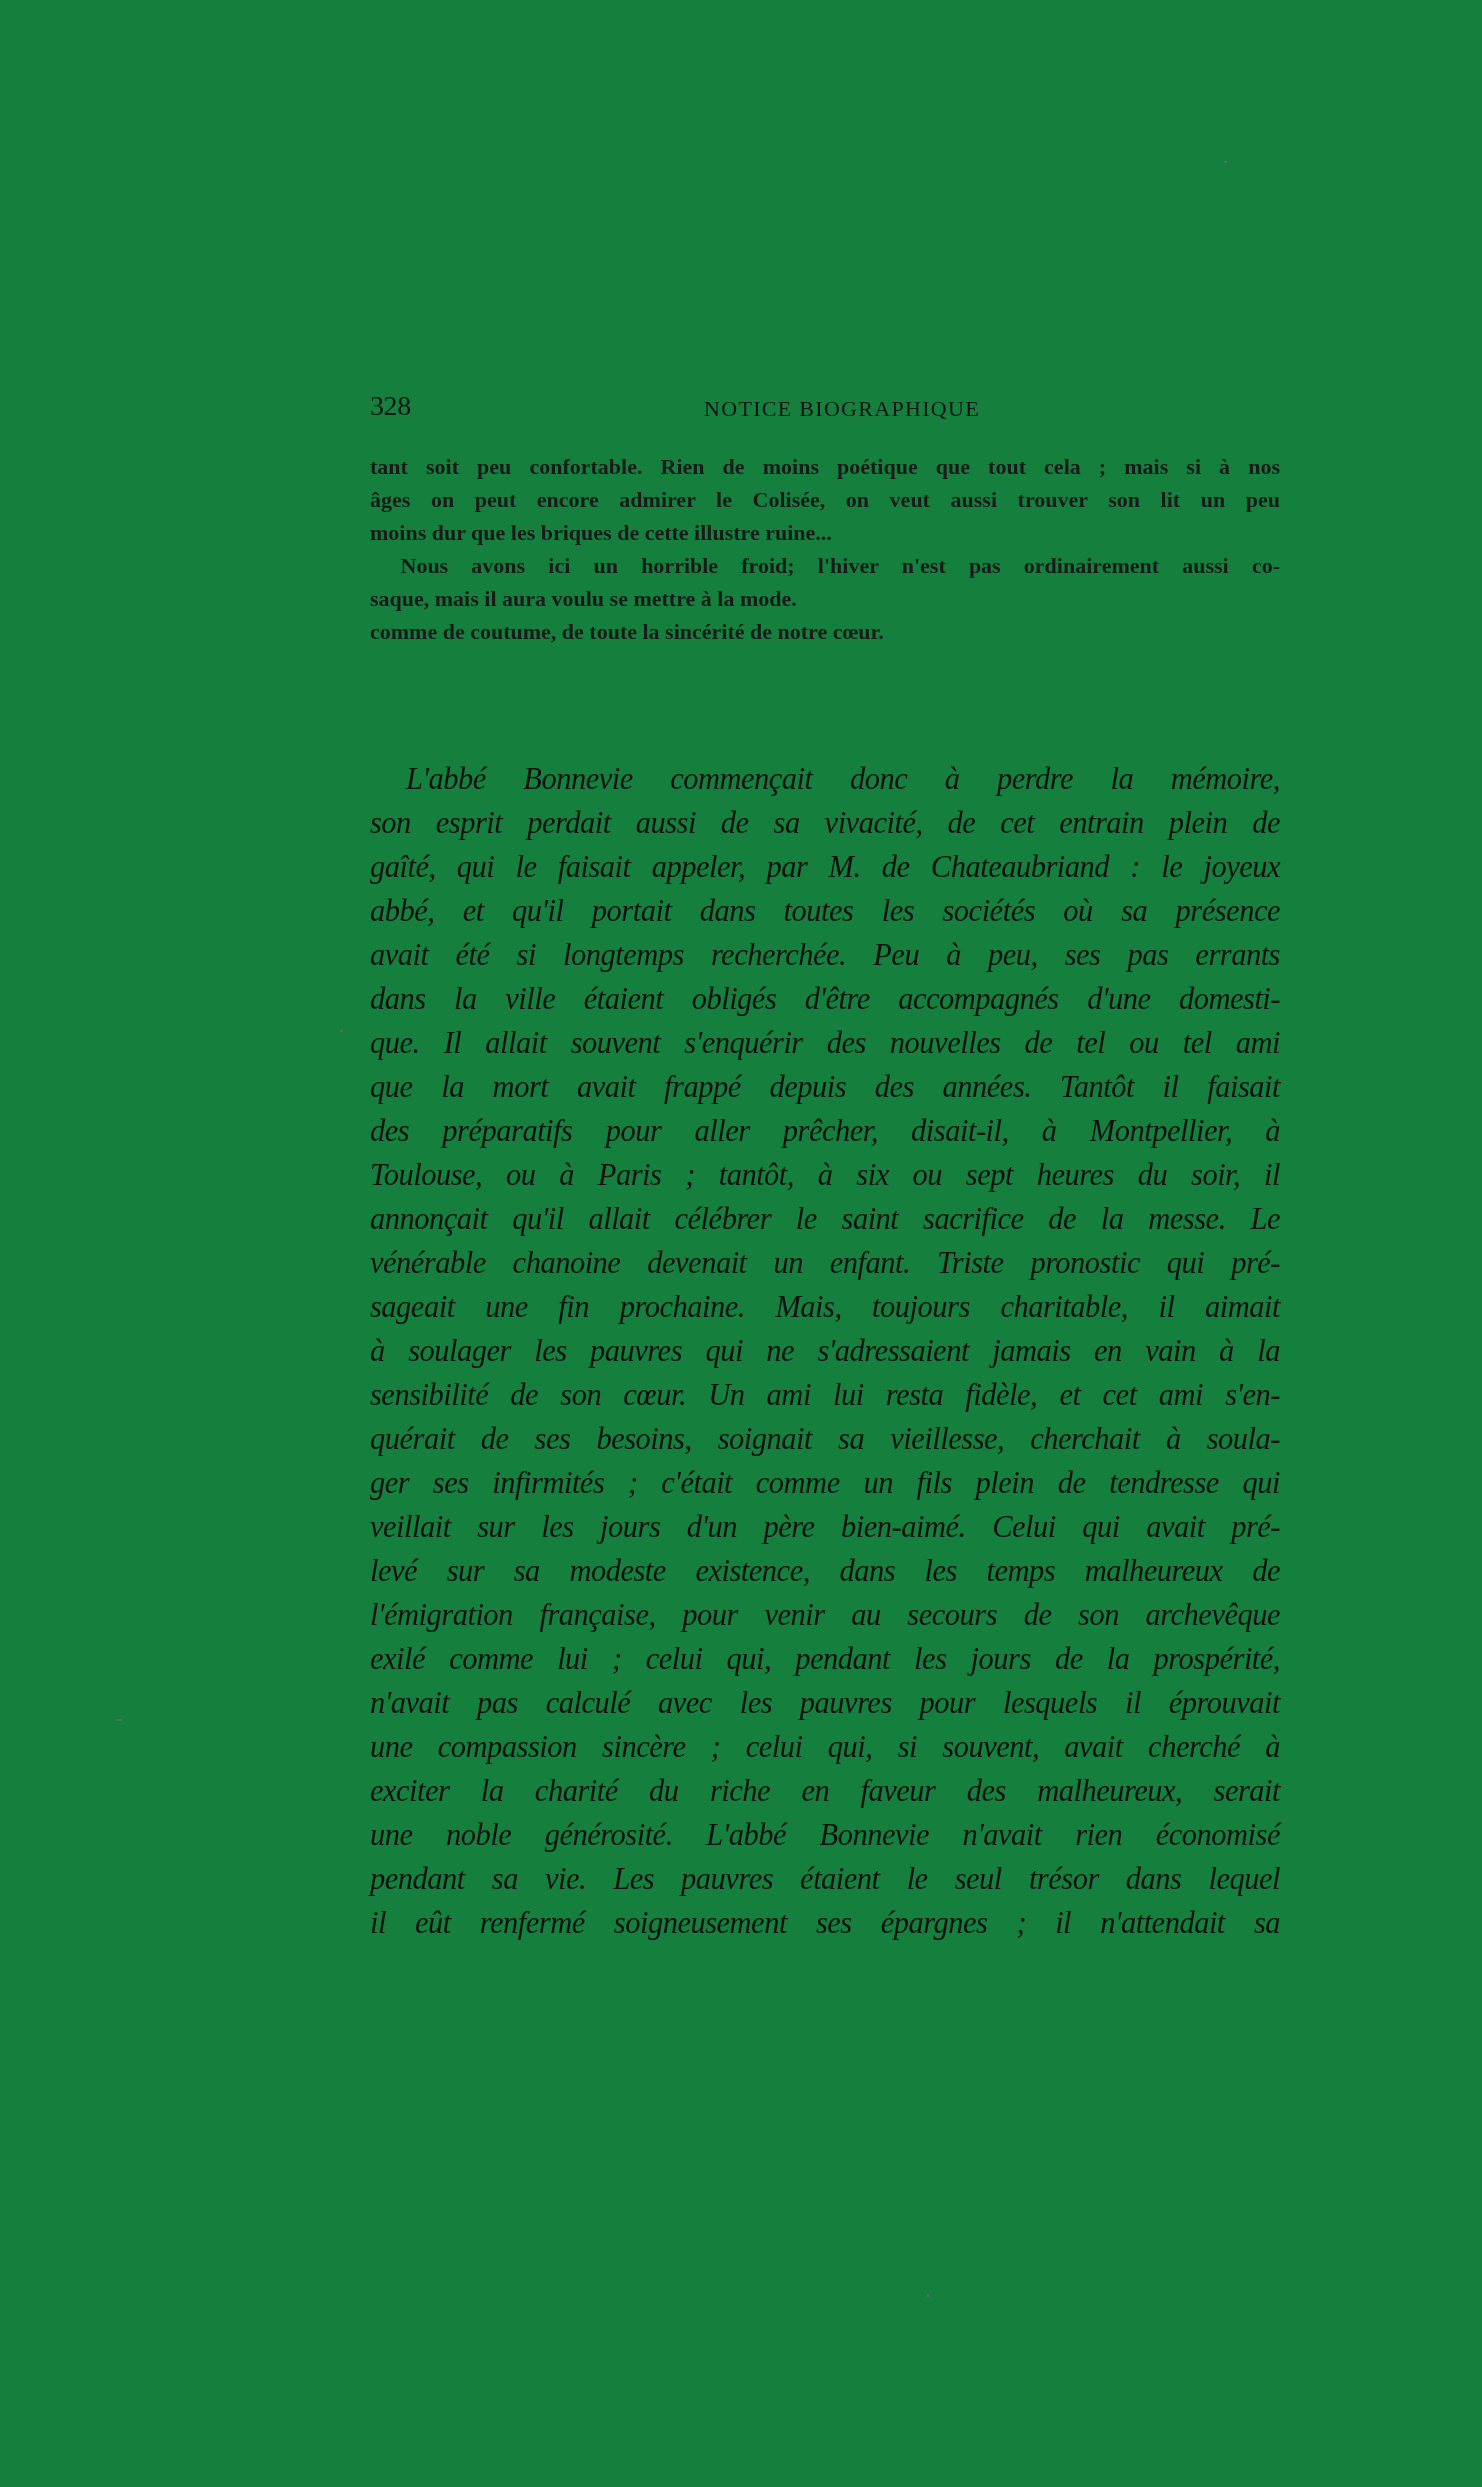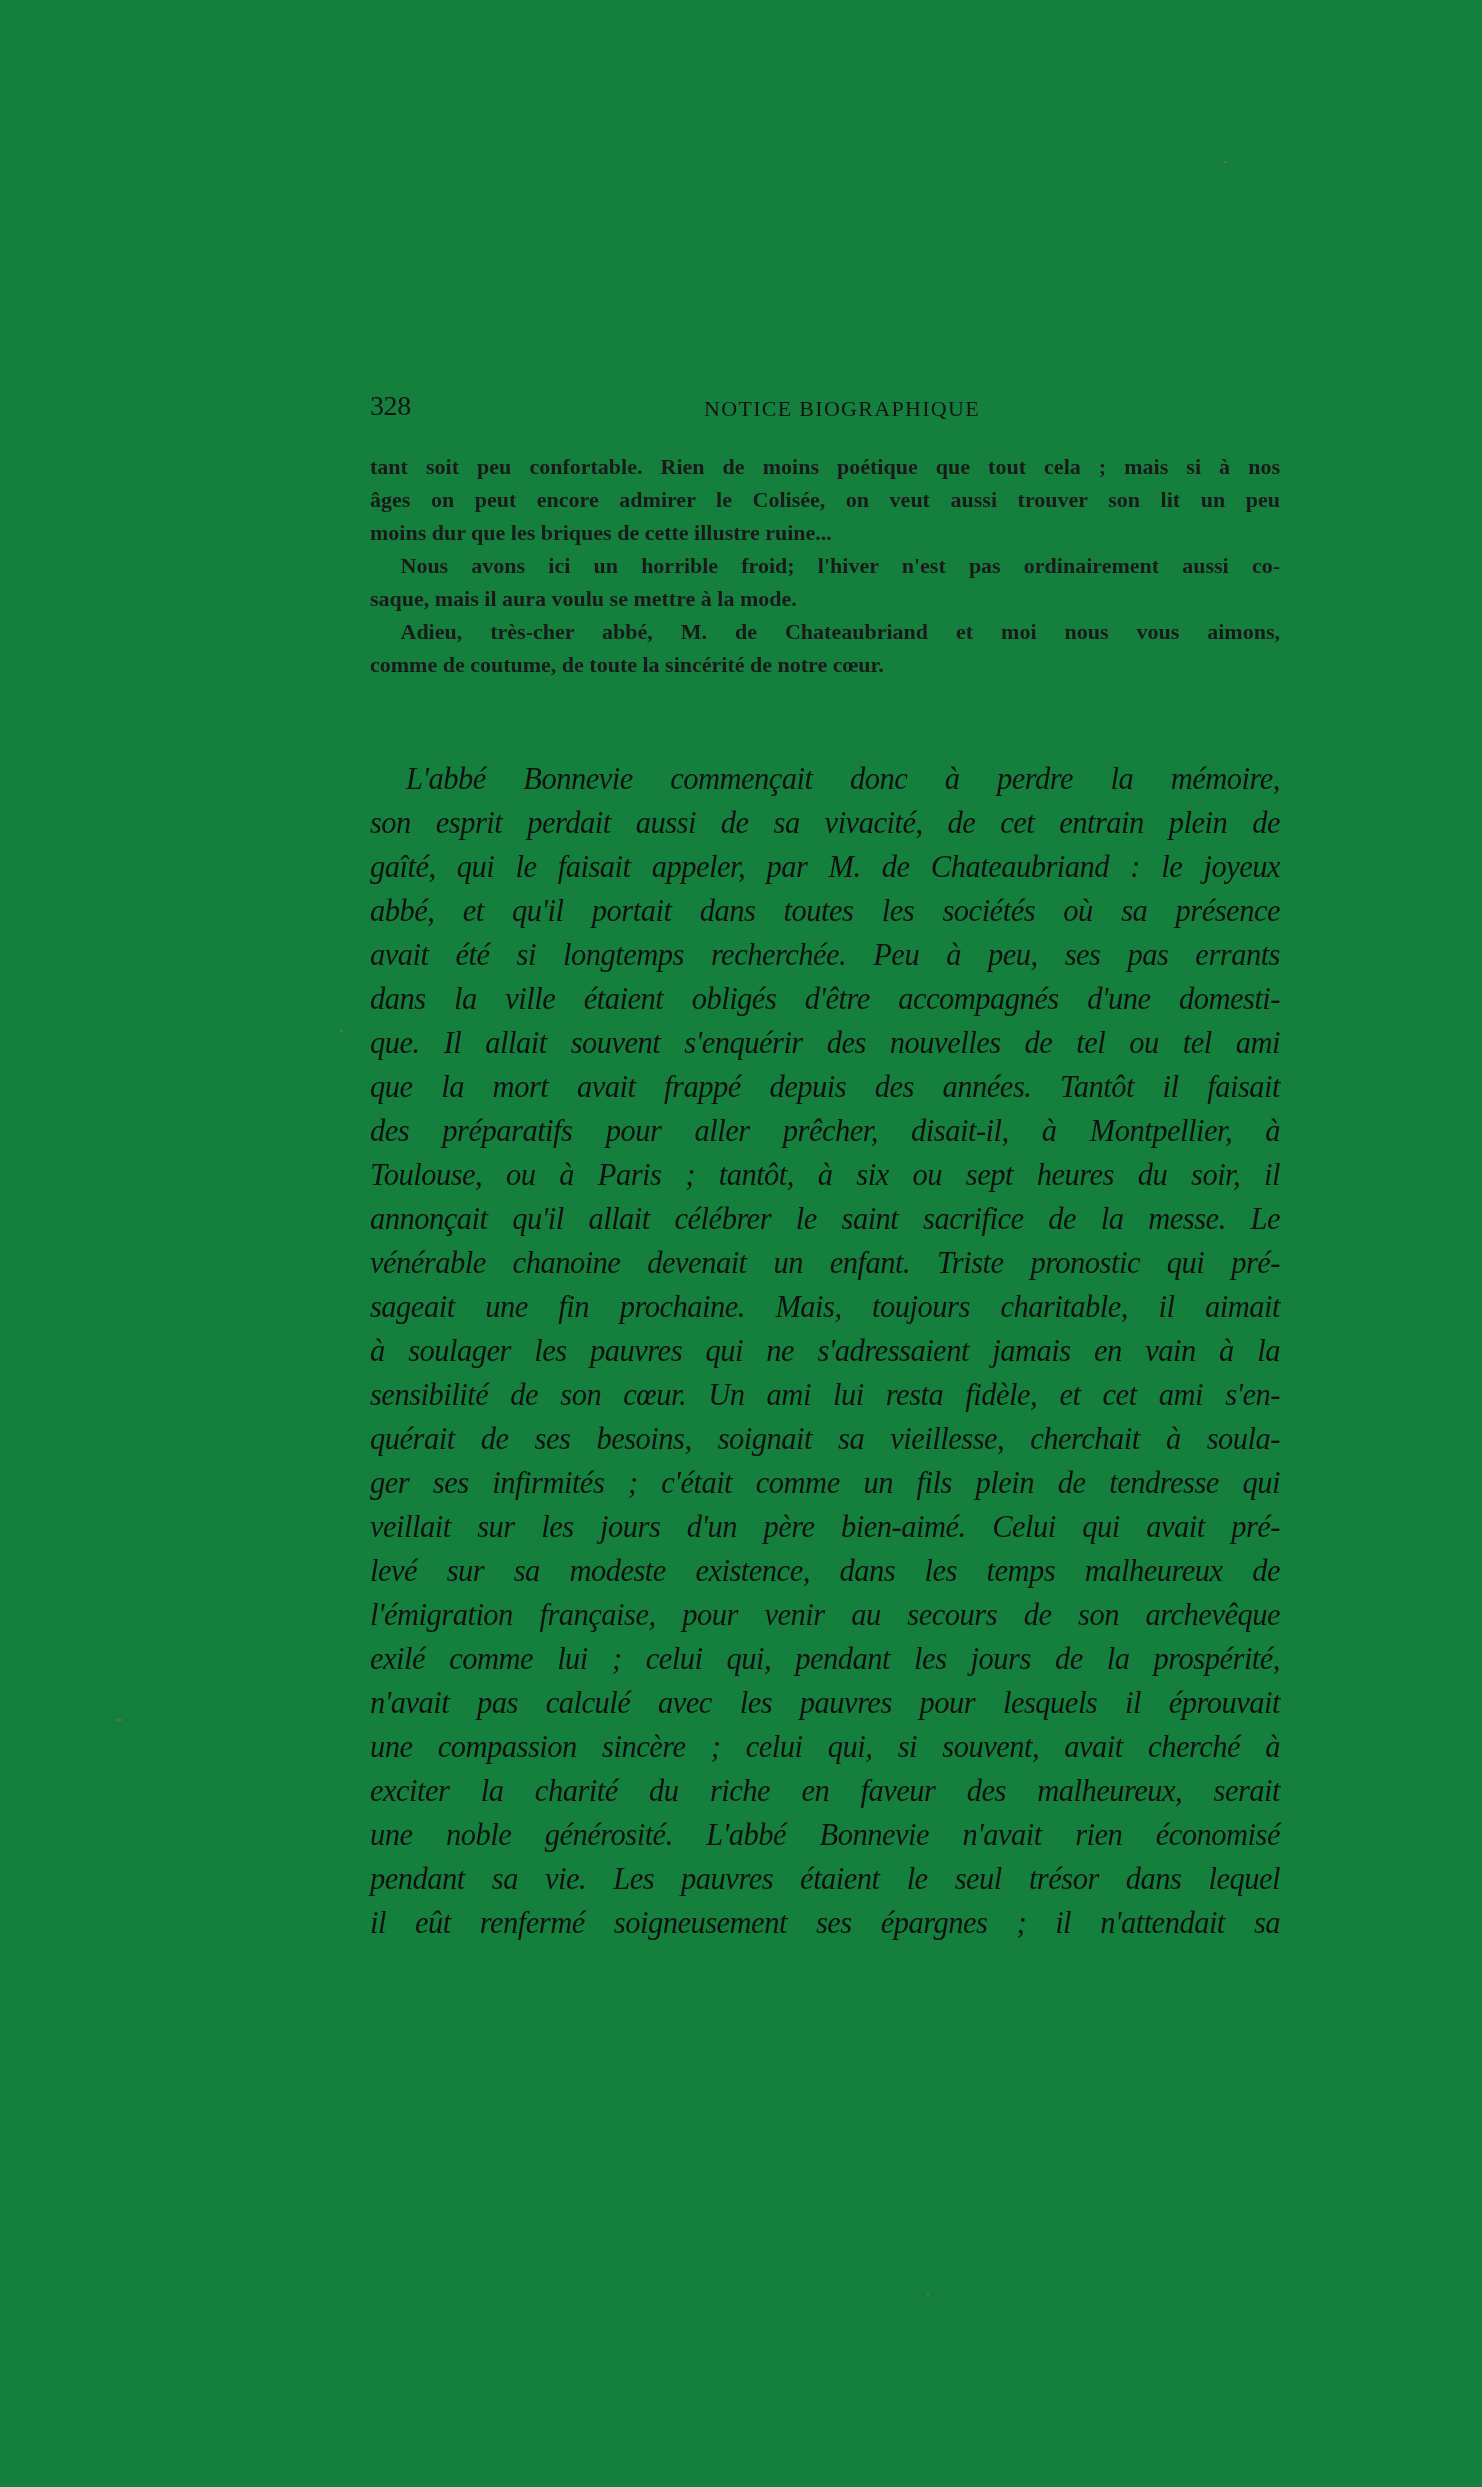--- a/index.html
+++ b/index.html
@@ -110,21 +110,20 @@
     <span class="page-number">328</span>
     <span class="running-title">NOTICE BIOGRAPHIQUE</span>
   </div>
 
   <div class="letter-block">
     <span class="line">tant soit peu confortable. Rien de moins poétique que tout cela ; mais si à nos</span>
     <span class="line">âges on peut encore admirer le Colisée, on veut aussi trouver son lit un peu</span>
     <span class="line last">moins dur que les briques de cette illustre ruine...</span>
     <span class="line indent">Nous avons ici un horrible froid; l'hiver n'est pas ordinairement aussi co-</span>
     <span class="line last">saque, mais il aura voulu se mettre à la mode.</span>
-    <span class="line indent">Adieu, très-cher abbé, M. de Chateaubriand et moi nous vous aimons,</span>
     <span class="line last">comme de coutume, de toute la sincérité de notre cœur.</span>
   </div>
 
   <div class="main-block">
     <span class="line indent">L'abbé Bonnevie commençait donc à perdre la mémoire,</span>
     <span class="line">son esprit perdait aussi de sa vivacité, de cet entrain plein de</span>
     <span class="line">gaîté, qui le faisait appeler, par M. de Chateaubriand : le joyeux</span>
     <span class="line">abbé, et qu'il portait dans toutes les sociétés où sa présence</span>
     <span class="line">avait été si longtemps recherchée. Peu à peu, ses pas errants</span>
     <span class="line">dans la ville étaient obligés d'être accompagnés d'une domesti-</span>

